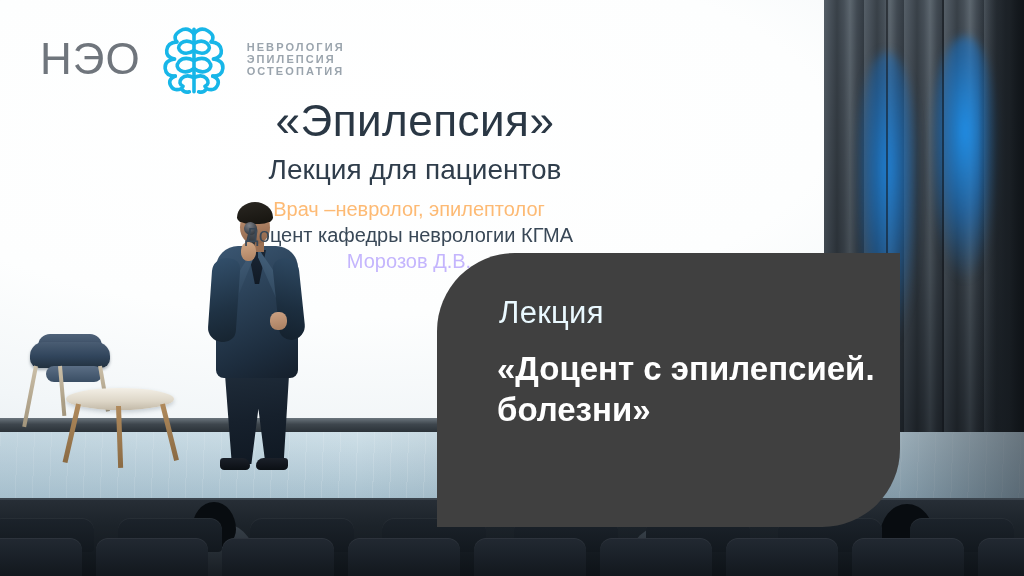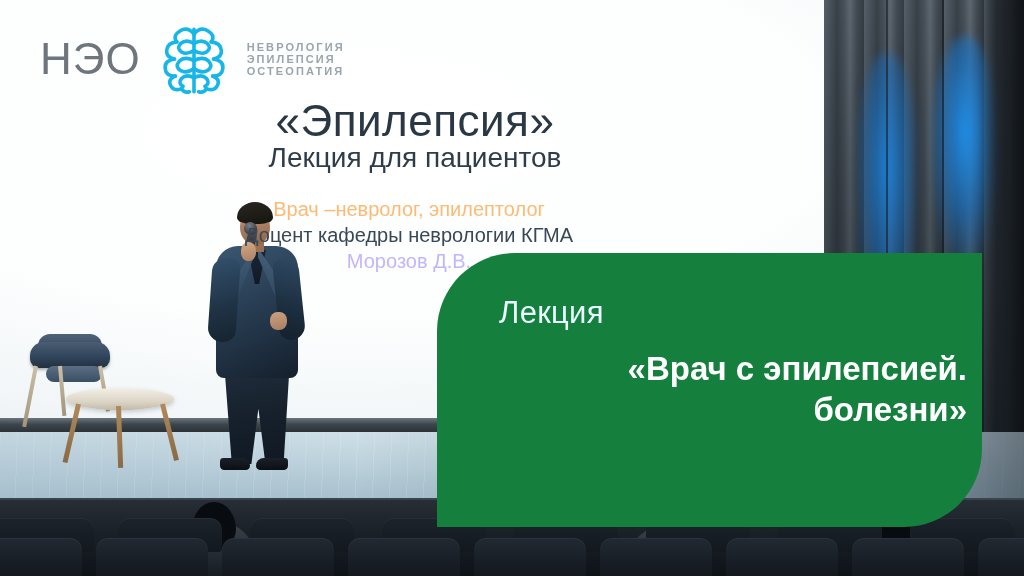--- a/index.html
+++ b/index.html
@@ -215,21 +215,21 @@
   }
 
   
   .slide-text { position:absolute; left:0; top:0; width:830px; }
   .slide-title{
     position:absolute; left:0; top:96px; width:830px;
     text-align:center; font-size:44px; font-weight:400; color:#2a3744;
     letter-spacing:.5px;
   }
   .slide-sub{
-    position:absolute; left:0; top:142px; width:830px;
+    position:absolute; left:0; top:154px; width:830px;
     text-align:center; font-size:28px; font-weight:400; color:#2f3d4b;
   }
   .slide-l1{
     position:absolute; left:0; top:198px; width:818px;
     text-align:center; font-size:20px; color:#fdba74;
   }
   .slide-l2{
     position:absolute; left:0; top:224px; width:818px;
     text-align:center; font-size:20px; color:#394857;
   }
@@ -244,25 +244,24 @@
     font-size:44px; font-weight:400; color:#6f757c; letter-spacing:1px; line-height:1;
   }
   .logo-mark { width:78px; height:78px; display:block; }
   .logo-lines{
     display:flex; flex-direction:column; gap:0;
     font-size:11px; font-weight:700; letter-spacing:2.1px; color:#9aa4ad;
   }
 
   
   .card{
-    position:absolute; left:437px; top:253px; width:545px; height:274px;
-    background:#15803d;
+    position:absolute; left:437px; top:253px; width:463px; height:274px;
+    background:#404040;
     border-radius:78px 0 78px 0;
     z-index:5;
-    text-align:right;
   }
   .card-kicker{
     position:absolute; left:62px; top:42px;
     font-size:31px; font-weight:400; color:#eaf9ff; letter-spacing:.3px;
   }
   .card-title{
     position:absolute; left:60px; top:96px; width:470px;
     font-size:33px; font-weight:700; color:#ffffff; line-height:1.24;
   }
   .card-title span { display:block; white-space:nowrap; }
@@ -389,18 +388,18 @@
     <div class="logo-lines">
       <div>НЕВРОЛОГИЯ</div>
       <div>ЭПИЛЕПСИЯ</div>
       <div>ОСТЕОПАТИЯ</div>
     </div>
   </div>
 
   <div class="card">
     <div class="card-kicker">Лекция</div>
     <div class="card-title">
-      <span>«Врач с эпилепсией.</span>
+      <span>«Доцент с эпилепсией.</span>
       <span>болезни»</span>
     </div>
   </div>
 
 </div>
 
 </body></html>

